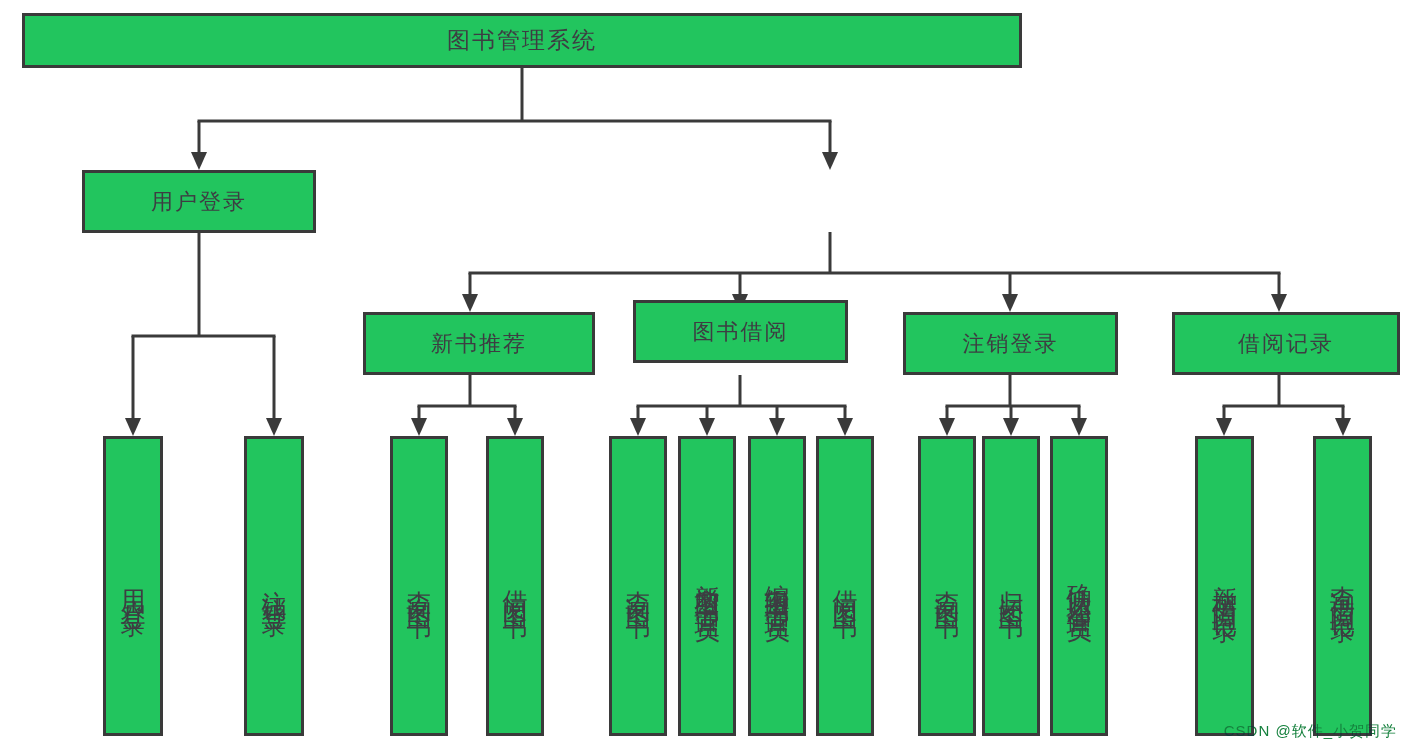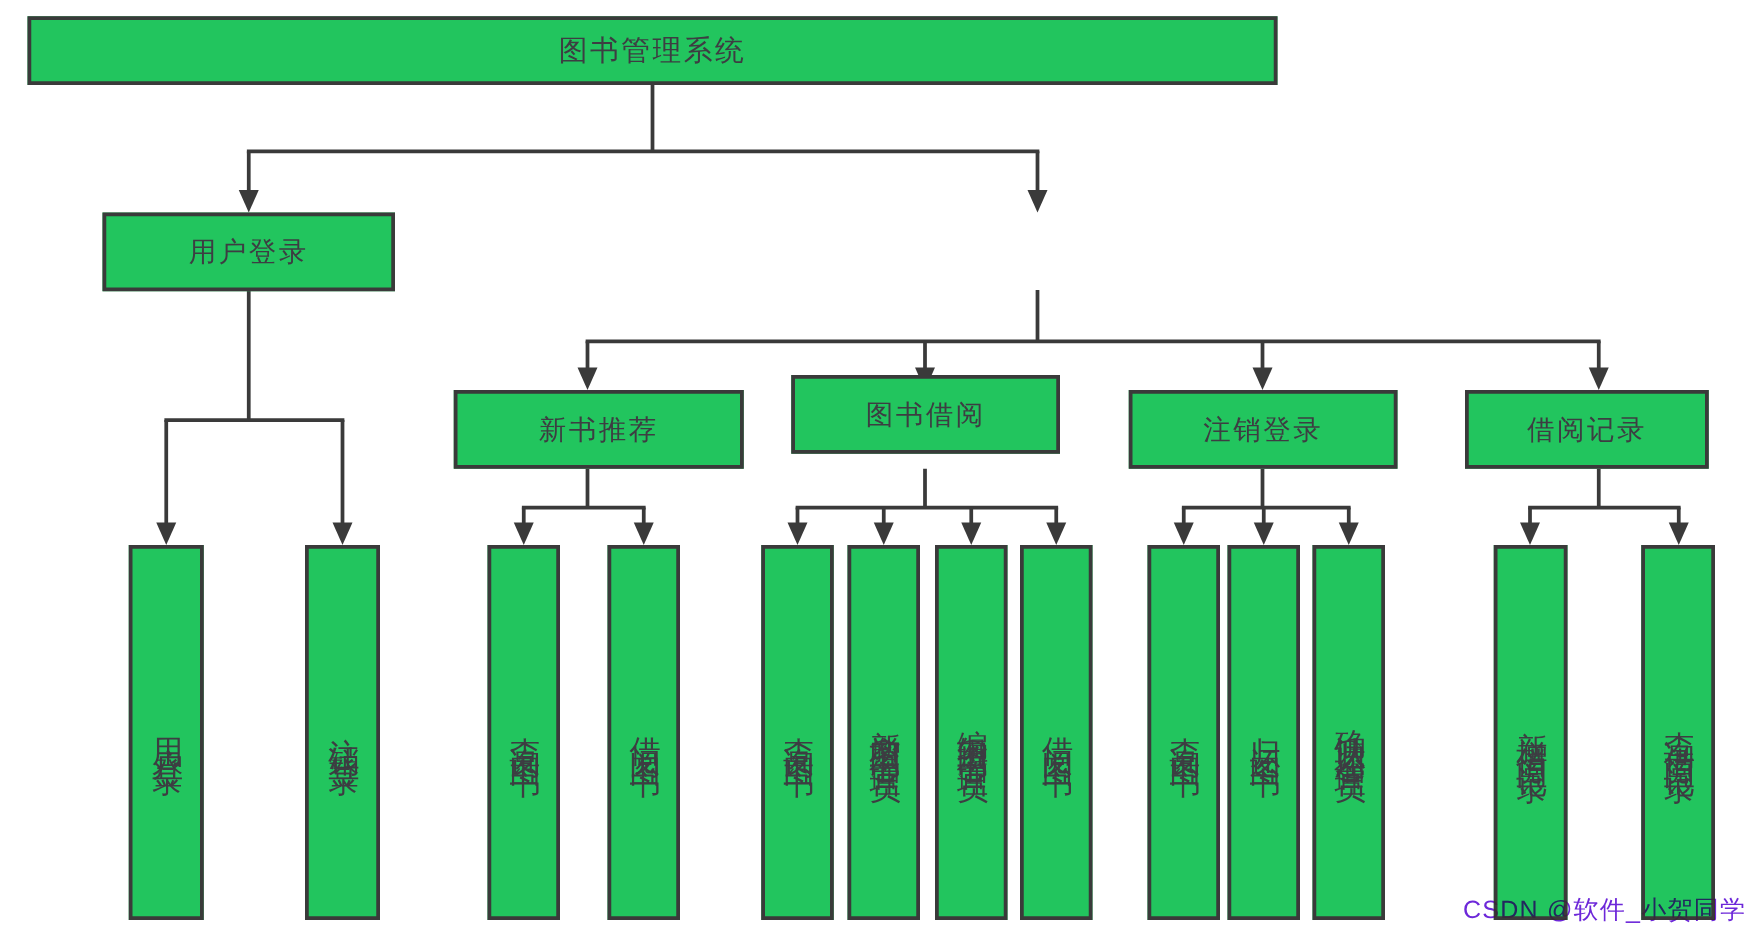--- a/index.html
+++ b/index.html
@@ -34,22 +34,22 @@
     font-size:25px;
     line-height:1;
   }
   .ls-4 .label{letter-spacing:8px;}
   .ls-6 .label{letter-spacing:7px;}
   .ls-9 .label{letter-spacing:5px;}
   .watermark{
     position:absolute;
     right:8px;
     bottom:6px;
-    font-size:20px;
-    color:#6d28d9;
+    font-size:15px;
+    color:#15803d;
     letter-spacing:1px;
     z-index:5;
     mix-blend-mode:darken;
     white-space:nowrap;
   }
 </style>
 </head>
 <body>
 
 <div class="stage">
@@ -131,21 +131,21 @@
 
   <div class="node h" style="left:363px;top:312px;width:232px;height:63px">
     <span class="label">新书推荐</span>
   </div>
   <div class="node h" style="left:633px;top:300px;width:215px;height:63px">
     <span class="label">图书借阅</span>
   </div>
   <div class="node h" style="left:903px;top:312px;width:215px;height:63px">
     <span class="label">注销登录</span>
   </div>
-  <div class="node h" style="left:1172px;top:312px;width:195px;height:63px">
+  <div class="node h" style="left:1172px;top:312px;width:228px;height:63px">
     <span class="label">借阅记录</span>
   </div>
 
   <div class="node v ls-4" style="left:103px;top:436px;width:60px;height:300px">
     <span class="label">用户登录</span>
   </div>
   <div class="node v ls-4" style="left:244px;top:436px;width:60px;height:300px">
     <span class="label">注销登录</span>
   </div>
 

